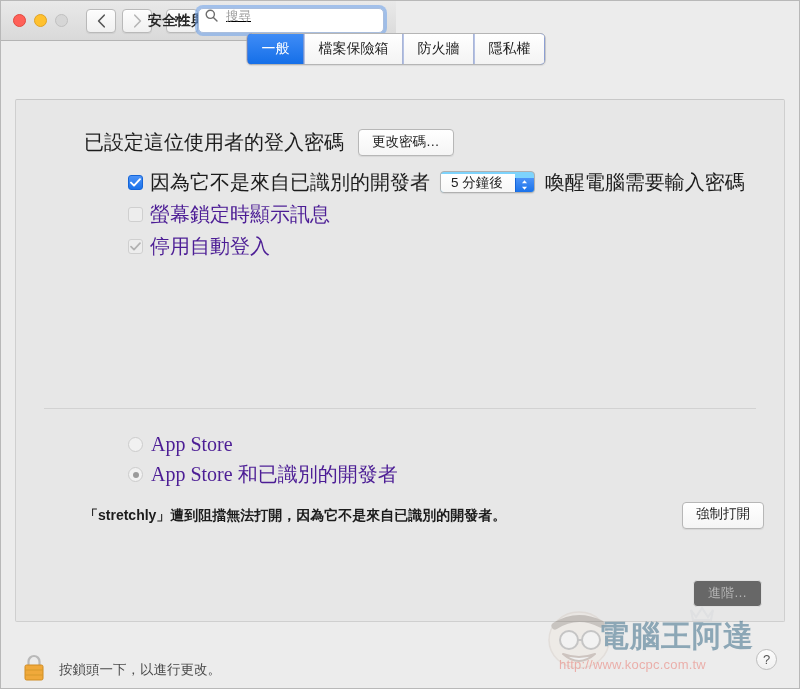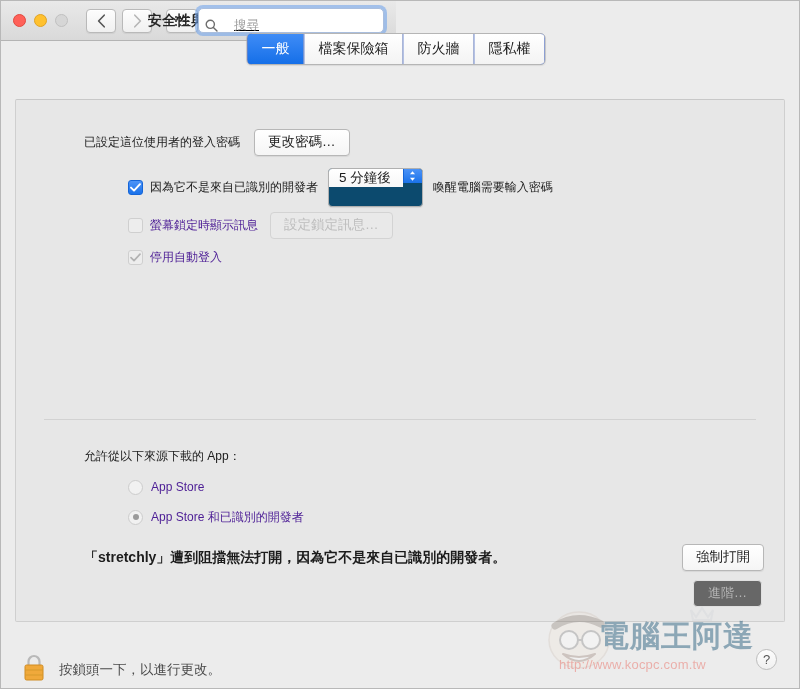--- a/index.html
+++ b/index.html
@@ -87,23 +87,23 @@
     z-index: 2;
   }
   .search-field {
     width: 186px;
     height: 25px;
     border-radius: 5px;
     background: #ffffff;
     border: 1px solid #a9bede;
     box-shadow: 0 0 0 3px rgba(106,160,236,.55);
     display: flex;
-    align-items: flex-end;
+    align-items: flex-start;
     padding: 0 6px;
-    gap: 16px;
+    gap: 8px;
     text-decoration: underline;
   }
   .search-icon { flex: 0 0 auto; display:block; }
   .search-input {
     border: none;
     outline: none;
     background: transparent;
     font-family: "Liberation Sans", sans-serif;
     font-size: 12.5px;
     color: #222;
@@ -163,23 +163,24 @@
 
   .row {
     display: flex;
     align-items: center;
     min-height: 28px;
     margin-bottom: 4px;
   }
   .row.indent2 { padding-left: 68px; }
 
   .lbl {
-    font-size: 12px;
+    font-size: 20px;
     color: #1c1c1c;
     white-space: nowrap;
+    font-family: Liberation Serif, serif;
   }
   .lbl.dim { color: #4c1d95; }
 
   
   .push-btn {
     font-family: "Liberation Sans", sans-serif;
     font-size: 13.5px;
     color: #1c1c1c;
     background: linear-gradient(to bottom,#ffffff 0%, #f5f5f5 100%);
     border: 1px solid #b7b7b7;
@@ -236,26 +237,26 @@
     width: 6px; height: 6px;
     border-radius: 50%;
     background: #9a9a9a;
     display: none;
   }
   .rb.on .dot { display: block; }
 
   
   .popup {
     display: flex;
-    align-items: flex-start;
-    height: 39px;
+    align-items: flex-end;
+    height: 22px;
     border: 1px solid #b0b0b0;
     border-radius: 4px;
     overflow: hidden;
-    background: #0c4a6e;
+    background: #7dd3fc;
     box-shadow: 0 1px 1px rgba(0,0,0,.08);
     margin: 0 10px;
   }
   .popup .val {
     font-size: 13.5px;
     color: #1c1c1c;
     padding: 0 12px 0 10px;
     display: flex;
     align-items: center;
     white-space: nowrap;
@@ -283,21 +284,21 @@
     display: flex;
     align-items: center;
     padding: 0 20px 0 68px;
     margin-top: 14px;
   }
   .gatekeeper-msg .msg {
     font-size: 14px;
     color: #1c1c1c;
     font-weight: bold;
   }
-  .gatekeeper-msg .push-btn { margin-left: auto; }
+  .gatekeeper-msg .push-btn { margin-left: auto; font-family: Liberation Mono, monospace; }
 
   
   .advanced-btn {
     position: absolute;
     right: 22px;
     bottom: 14px;
     font-family: "Liberation Sans", sans-serif;
     font-size: 13px;
     color: #8e8e8e;
     background: #000000;
@@ -459,40 +460,36 @@
             </svg>
           </span>
         </div>
 
         <span class="lbl">喚醒電腦需要輸入密碼</span>
       </div>
 
       <div class="row" style="padding-left:112px;">
         <span class="cb off"></span>
         <span class="lbl dim">螢幕鎖定時顯示訊息</span>
-        <button class="push-btn disabled" style="margin-left:12px;">設定鎖定訊息…</button>
       </div>
 
       <div class="row" style="padding-left:112px;">
         <span class="cb on-dim">
           <svg width="11" height="9" viewBox="0 0 11 9">
             <path d="M1 4.6 L4 7.6 L10 1.2" fill="none" stroke="#b2b2b2" stroke-width="1.7" stroke-linecap="round" stroke-linejoin="round"></path>
           </svg>
         </span>
         <span class="lbl dim">停用自動登入</span>
       </div>
     </div>
 
     <div class="sep" style="margin-top:148px;"></div>
 
     <div class="section-bottom">
 
-      <div class="row" style="padding-left:68px;">
-        <span class="lbl">允許從以下來源下載的 App：</span>
-      </div>
 
       <div class="row" style="padding-left:112px;min-height:26px;">
         <span class="rb"></span>
         <span class="lbl dim">App Store</span>
       </div>
 
       <div class="row" style="padding-left:112px;min-height:26px;">
         <span class="rb on">
             <span class="dot"></span>
           </span>

